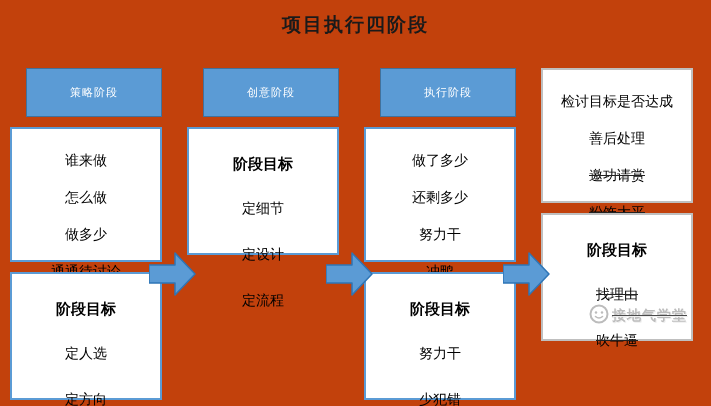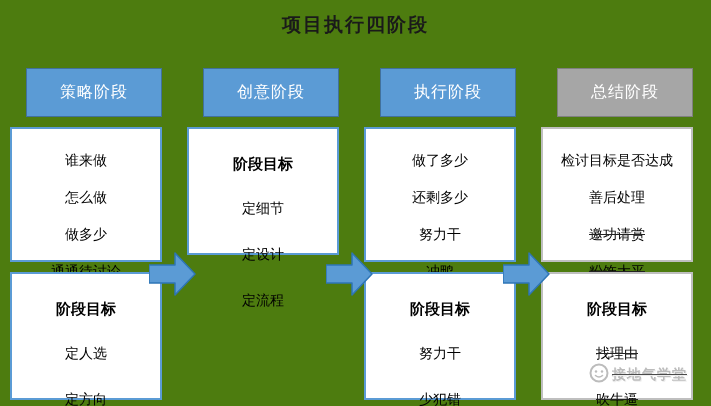--- a/index.html
+++ b/index.html
@@ -1,31 +1,31 @@
 <!DOCTYPE html>
 <html style="--blue: #5B9BD5; --blue_border: #41719C; --gray: #A6A6A6; --gray_border: #808080; --box_border_gray: #BFBFBF;"><head>
 <meta charset="utf-8">
 <style>
   html,body{margin:0;padding:0;background:#fff;}
   #canvas{
-    position:relative;width:711px;height:406px;background:#4d7c0f;
+    position:relative;width:711px;height:406px;background:#c2410c;
     font-family:"Liberation Sans","DejaVu Sans",sans-serif;color:#000;overflow:hidden;
   }
   .title{
     position:absolute;top:12px;left:0;width:711px;text-align:center;
     font-size:19px;font-weight:bold;letter-spacing:2px;color:#1a1a1a;
   }
   .grid{
     position:absolute;top:68px;left:10px;width:691px;
     display:grid;grid-template-columns:repeat(4,152px);column-gap:25px;
   }
   .col{display:flex;flex-direction:column;gap:10px;}
   .hdr{
     height:49px;display:flex;align-items:center;justify-content:center;
-    color:#fff;font-size:16px;letter-spacing:1px;box-sizing:border-box;margin-left:16px;
+    color:#fff;font-size:11px;letter-spacing:1px;box-sizing:border-box;margin-left:16px;
   }
   .hdr.blue{background:var(--blue,#5B9BD5);border:1px solid var(--blue_border,#41719C);}
   .hdr.gray{background:var(--gray,#A6A6A6);border:1px solid var(--gray_border,#808080);}
   .box{box-sizing:border-box;background:#fff;display:flex;flex-direction:column;align-items:center;}
   .box.blue-b{border:2px solid var(--blue,#5B9BD5);}
   .box.gray-b{border:2px solid var(--box_border_gray,#BFBFBF);}
   .tasks{height:135px;justify-content:space-evenly;padding:4px 0;}
   .goals{height:128px;padding-top:22px;position:relative;}
   .item{font-size:14px;line-height:20px;white-space:nowrap;margin-top:17px;}
   .goals .item{line-height:29px;}
@@ -85,21 +85,20 @@
         <div class="item">冲鸭</div>
       </div>
       <div class="box goals blue-b">
         <div class="goal-title">阶段目标</div>
         <div class="item">努力干</div>
         <div class="item">少犯错</div>
       </div>
     </div>
 
     <div class="col">
-      <div class="hdr gray">总结阶段</div>
       <div class="box tasks gray-b">
         <div class="item">检讨目标是否达成</div>
         <div class="item">善后处理</div>
         <div class="item strike">邀功请赏</div>
         <div class="item strike">粉饰太平</div>
       </div>
       <div class="box goals gray-b">
         <div class="goal-title">阶段目标</div>
         <div class="item strike">找理由</div>
         <div class="item strike">吹牛逼</div>

